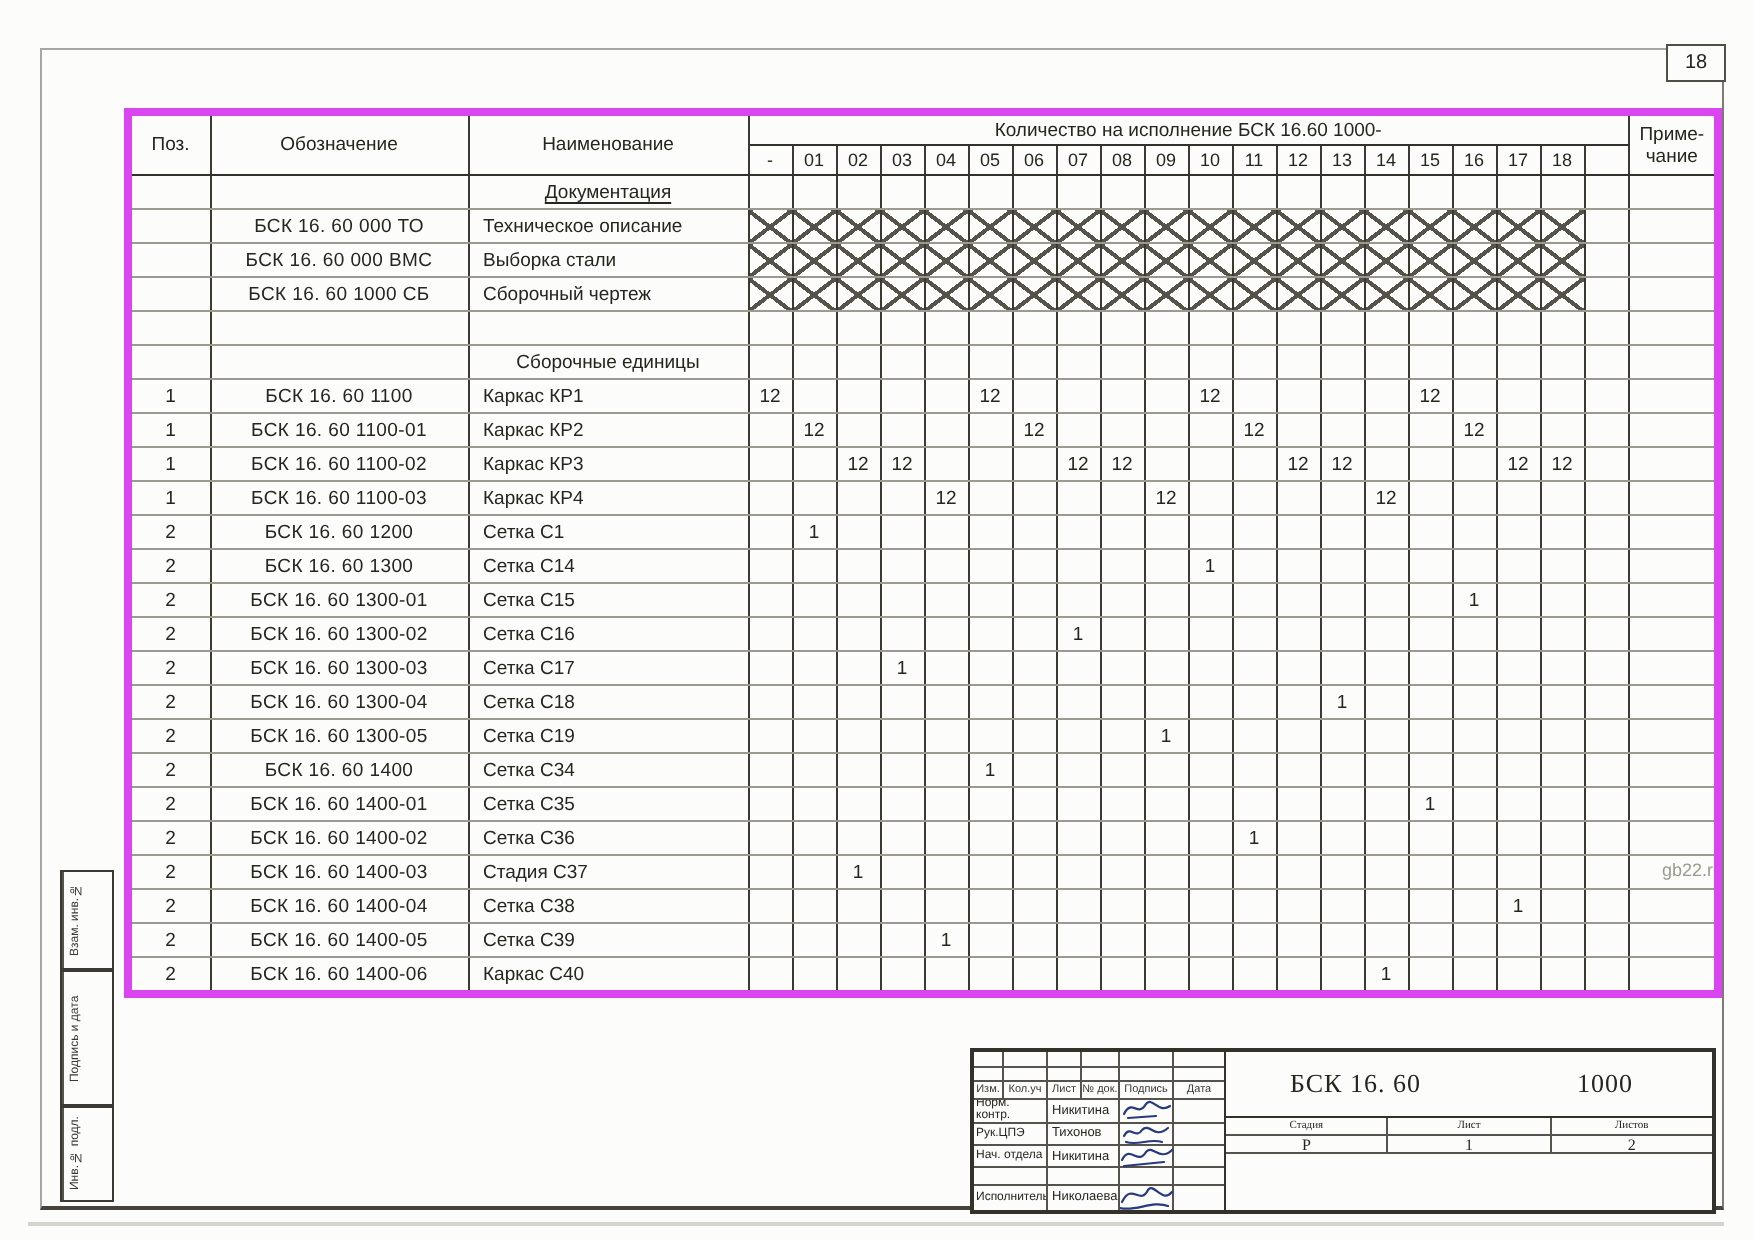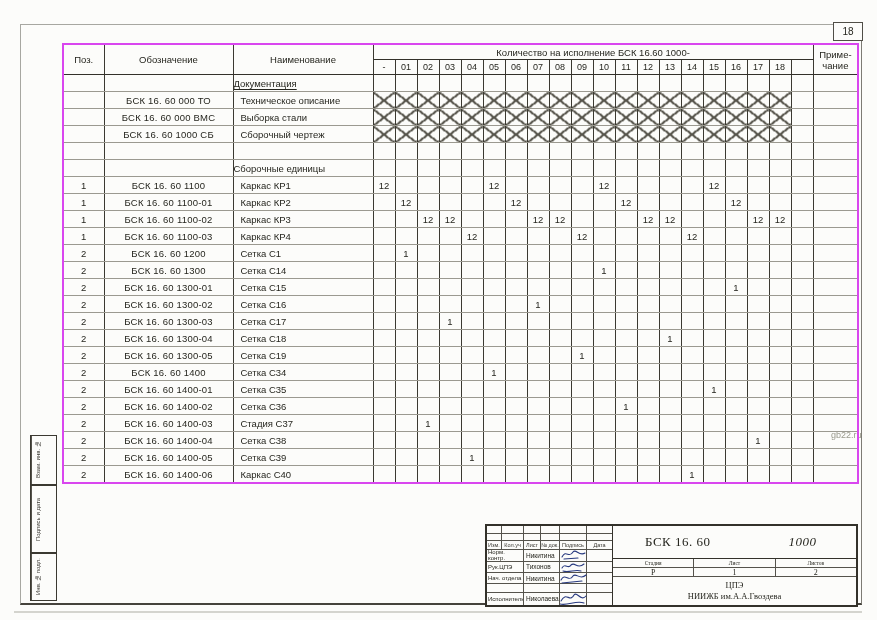--- a/index.html
+++ b/index.html
@@ -7,34 +7,34 @@
          font-family:"Liberation Sans",sans-serif;color:#26261f;}
   .frame{position:absolute;left:20px;top:24px;width:840px;height:578px;
          border-top:1px solid #a7a7a1;border-left:1px solid #a7a7a1;
          border-right:1px solid #7d7b74;border-bottom:2px solid #45433c;}
   .shadow-bottom{position:absolute;left:14px;top:611px;width:848px;height:2px;background:#d4d4ce;}
   .pagenum{position:absolute;left:833px;top:22px;width:28px;height:17px;border:1px solid #504e47;
            background:#fcfcfa;font-size:10px;display:flex;align-items:center;justify-content:center;}
   .watermark{position:absolute;left:831px;top:430px;font-size:9px;color:#9a9a8d;}
 
   
-  table.spec{position:absolute;left:62px;top:43px;width:796px;border-collapse:collapse;
-             table-layout:fixed;border:2px solid #d946ef;}
+  table.spec{position:absolute;left:62px;top:54px;width:796px;border-collapse:collapse;
+             table-layout:fixed;border:4px solid #d946ef;}
   .spec th,.spec td{padding:0;margin:0;font-weight:normal;overflow:hidden;white-space:nowrap;
              border-left:1.5px solid #3b3931;border-right:1.5px solid #3b3931;}
   .spec thead th{border-bottom:1.5px solid #33312a;border-top:1.5px solid #33312a;
              font-size:9.5px;text-align:center;vertical-align:middle;}
   .spec thead tr.r1 th{height:14px;}
   .spec thead tr.r2 th{height:14px;font-size:9px;}
   .spec tbody td{height:16px;border-top:1px solid #9b9990;border-bottom:1px solid #9b9990;
              font-size:9.5px;vertical-align:middle;}
   td.c-pos{text-align:center;}
   td.c-desig{text-align:center;letter-spacing:0.2px;}
   td.c-name{text-align:left;padding-left:7px;}
-  td.c-name.center{padding-left:0;}
+  td.c-name.center{text-align:center;padding-left:0;}
   td.c-q{text-align:center;font-size:9px;}
   .u{text-decoration:underline;text-underline-offset:2px;}
   td.xm{background-image:
       linear-gradient(to top right,   transparent 46%, #55534a 46%, #55534a 54%, transparent 54%),
       linear-gradient(to bottom right,transparent 46%, #55534a 46%, #55534a 54%, transparent 54%);}
 
   
   .stamps{position:absolute;left:30px;top:435px;width:28px;}
   .stamp{position:absolute;left:0;width:27px;border:1.5px solid #3b3931;background:#fcfcfa;
          display:flex;box-sizing:border-box;}
@@ -55,21 +55,21 @@
   .tb-cell:last-child{border-right:none;}
   .tb-head .tb-cell{font-size:5.5px;color:#3a3832;}
   .role{font-size:6px;justify-content:flex-start;padding-left:1px;}
   .pname{font-size:6.5px;justify-content:flex-start;padding-left:2px;}
   .sigc{position:relative;overflow:visible;}
   .sigc svg{position:absolute;left:0;top:-2px;}
   .tb-right{flex:1;display:flex;flex-direction:column;}
   .tb-doc{height:33px;border-bottom:1.5px solid #33312a;box-sizing:border-box;
       display:flex;align-items:center;font-size:13px;letter-spacing:0.5px;}
   .tb-doc .code{margin-left:32px;}
-  .tb-doc .num{margin-left:78px;font-style:italic;}
+  .tb-doc .num{margin-left:78px;}
   .tb-lower{flex:1;display:flex;}
   .tb-title{width:142px;border-right:1.5px solid #33312a;box-sizing:border-box;
       display:flex;flex-direction:column;align-items:center;justify-content:center;
       font-size:9px;line-height:1.45;}
   .tb-stage{flex:1;display:flex;flex-direction:column;}
   .stage-row{display:flex;border-bottom:1px solid #55534c;height:9px;box-sizing:border-box;}
   .stage-row .tb-cell{flex:1;font-size:5.5px;}
   .stage-row.vals .tb-cell{font-size:8px;}
   .org{flex:1;display:flex;flex-direction:column;align-items:center;justify-content:center;
       font-size:8.5px;line-height:1.3;}
@@ -867,21 +867,17 @@
           <div class="stage-row">
             <div class="tb-cell">Стадия</div>
             <div class="tb-cell">Лист</div>
             <div class="tb-cell">Листов</div>
           </div>
           <div class="stage-row vals">
             <div class="tb-cell">Р</div>
             <div class="tb-cell">1</div>
             <div class="tb-cell">2</div>
           </div>
-          <div class="org">
-            <span>ЦПЭ</span>
-            <span>НИИЖБ им.А.А.Гвоздева</span>
-          </div>
         </div>
       </div>
     </div>
   </div>
 </div>
 
 </body></html>

